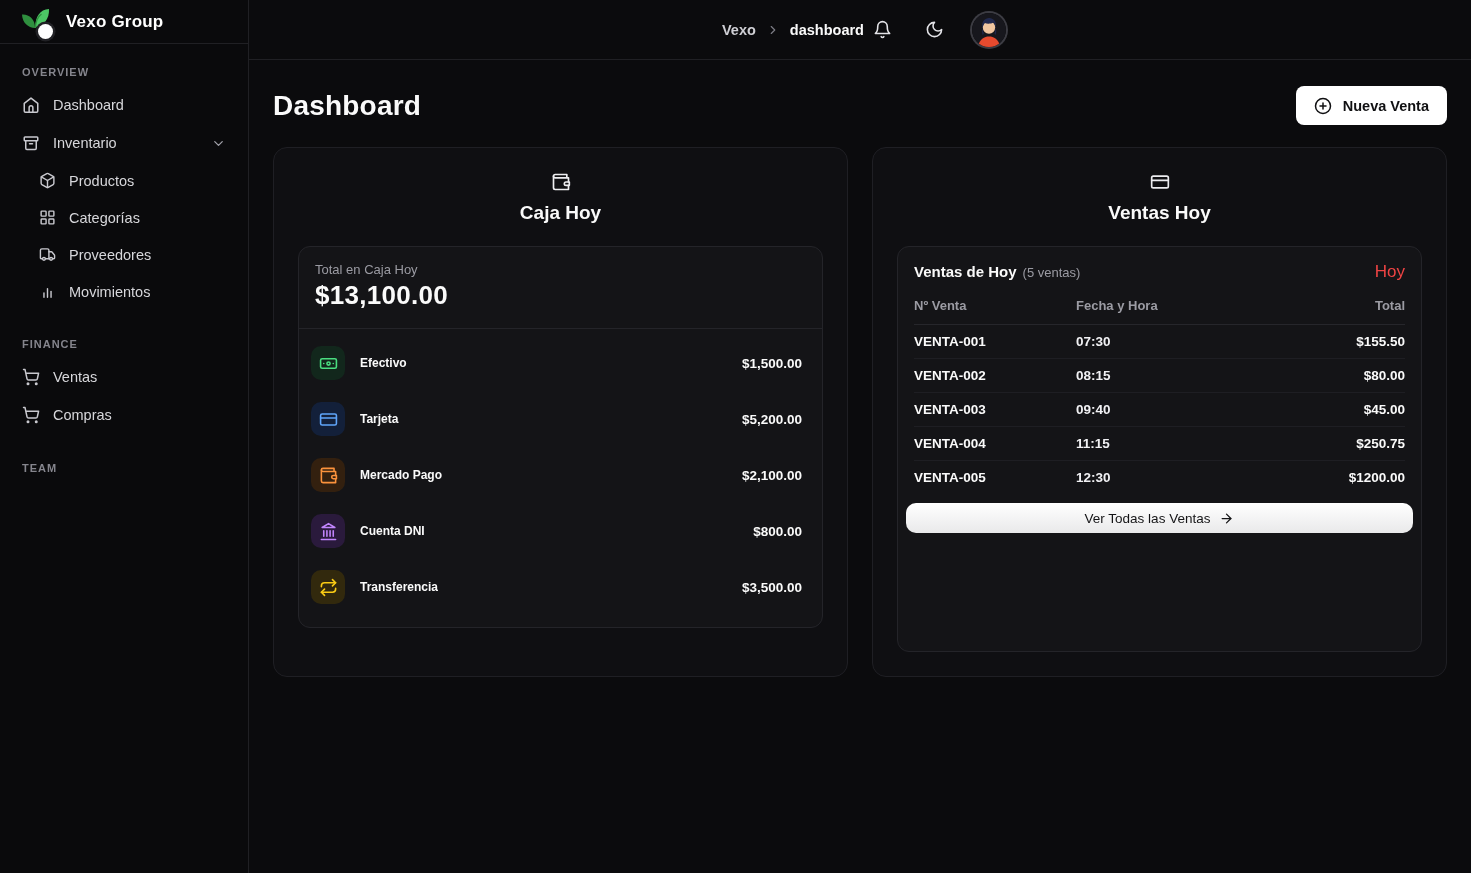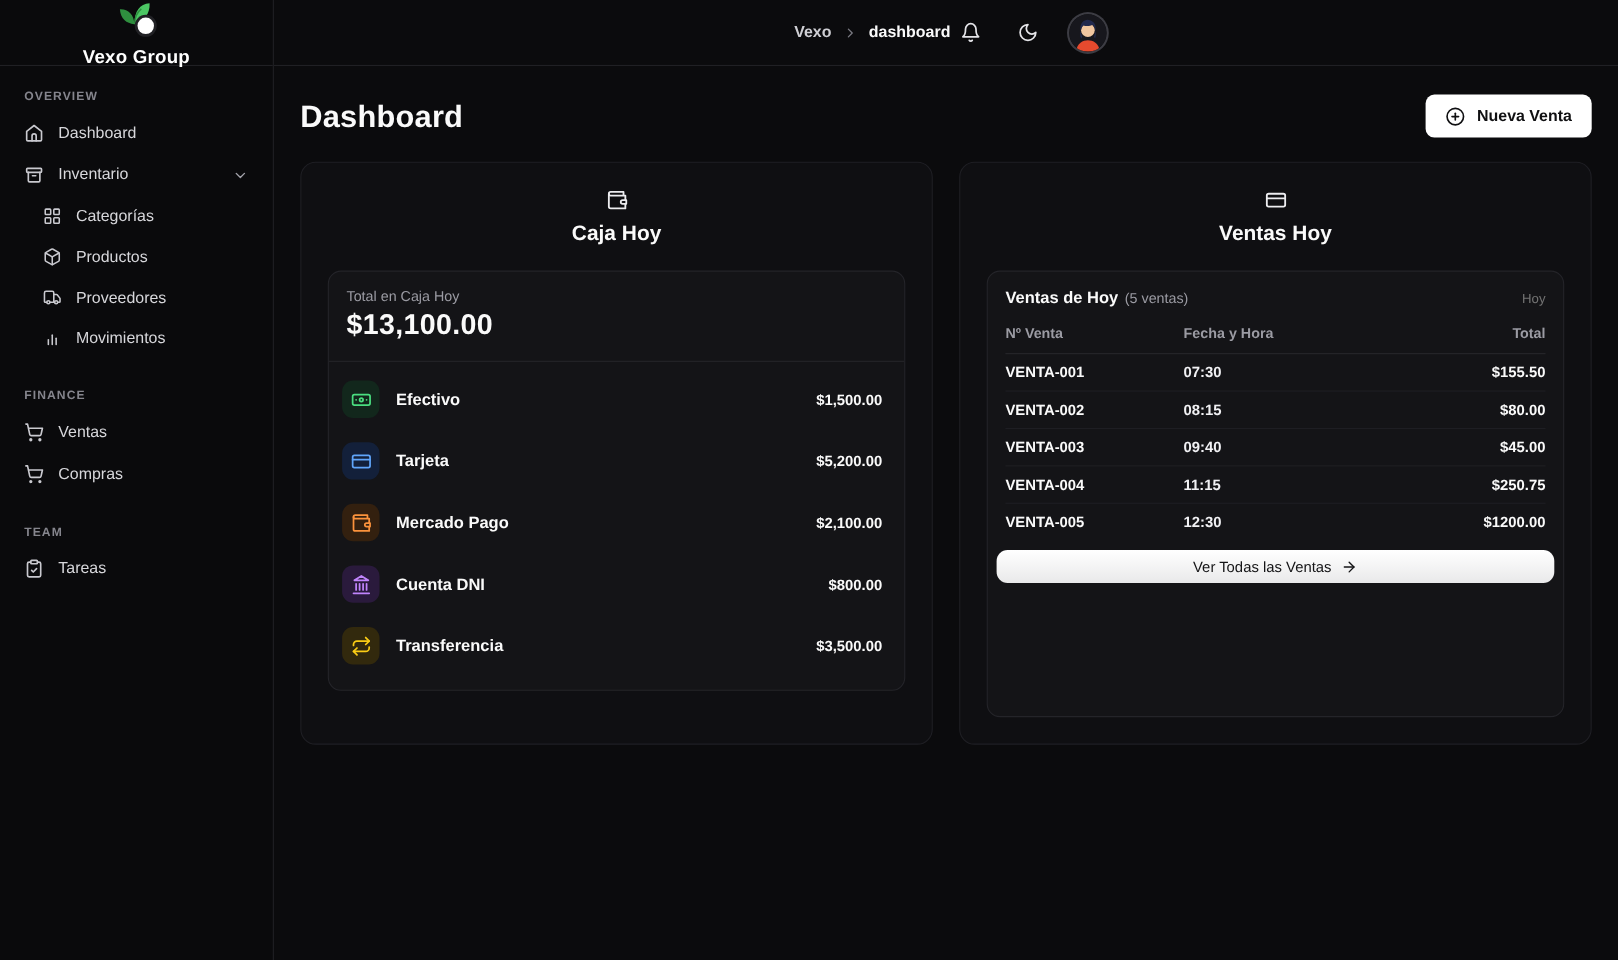--- a/index.html
+++ b/index.html
@@ -14,22 +14,22 @@
   svg { display:block; }
 
   
   .sidebar {
     width:249px; min-width:249px; height:100%;
     background:#0a0a0c;
     border-right:1px solid #202024;
     display:flex; flex-direction:column;
   }
   .logo-row {
-    height:60px; display:flex; align-items:center; gap:12px;
-    padding:0 20px; border-bottom:1px solid #202024;flex-direction:column;
+    height:44px; display:flex; align-items:center; gap:12px;
+    padding:0 20px; border-bottom:1px solid #202024;
   }
   .logo-mark { position:relative; width:34px; height:32px; }
   .logo-dot {
     position:absolute; bottom:-1px; right:1px;
     width:15px; height:15px; border-radius:50%;
     background:#ffffff; box-shadow:0 0 0 2.5px #212125;
   }
   .brand-name { font-size:17px; font-weight:800; letter-spacing:.2px; color:#fff; }
 
   .nav { padding:16px 12px; overflow:hidden; }
@@ -100,33 +100,33 @@
   .total-section { padding:15px 16px 17px; border-bottom:1px solid #242429; }
   .total-label { font-size:13px; color:#9b9ba3; }
   .total-value { font-size:26px; font-weight:800; margin-top:3px; letter-spacing:.3px; }
   .breakdown { padding:6px 12px 12px; }
   .breakdown-title { font-size:14px; font-weight:700; padding:12px 0 4px 0; }
   .pay-row { display:flex; align-items:center; gap:15px; padding:11px 0; border-radius:8px; cursor:pointer; }
   .pay-chip {
     width:34px; height:34px; border-radius:10px;
     display:flex; align-items:center; justify-content:center;
   }
-  .pay-name { font-size:15px; font-weight:700; }
+  .pay-name { font-size:12px; font-weight:700; }
   .pay-amount { margin-left:auto; font-size:13.5px; font-weight:700; padding-right:8px;text-align:center; }
 
   
   .ventas-panel { height:406px; display:flex; flex-direction:column; }
   .panel-head {
     display:flex; align-items:baseline; justify-content:space-between;
     padding:15px 16px 12px;
   }
   .panel-head-left { display:flex; align-items:baseline; gap:6px; }
   .panel-title { font-size:15px; font-weight:800; }
   .panel-count { font-size:13px; color:#9b9ba3; }
-  .panel-badge { font-size:12px; color:#737373; }
+  .panel-badge { font-size:17px; color:#ef4444; }
   .sales-table { margin:0 16px; }
   .t-row { display:grid; grid-template-columns:162px 1fr auto; align-items:center; }
   .t-head { padding:4px 0 11px; border-bottom:1px solid #26262b; }
   .t-head span { font-size:13px; font-weight:700; color:#9b9ba3; }
   .t-head span:last-child { text-align:right; }
   .t-body .t-row { padding:9px 0; border-bottom:1px solid #1e1e23; cursor:pointer; }
   .t-body .t-row:last-child { border-bottom:none; }
   .cell-id { font-size:13.5px; font-weight:700; }
   .cell-time { font-size:13.5px; font-weight:600; color:#f1f1f4; }
   .cell-total { font-size:13.5px; font-weight:800; text-align:right; }
@@ -182,37 +182,37 @@
         <svg width="15" height="15" viewBox="0 0 24 24" fill="none" stroke="currentColor" stroke-width="2" stroke-linecap="round" stroke-linejoin="round">
             <path d="m6 9 6 6 6-6"></path>
           </svg>
       </span>
     </div>
 
     <div class="subnav">
       <div class="nav-item">
         <span class="ni">
           <svg width="17" height="17" viewBox="0 0 24 24" fill="none" stroke="currentColor" stroke-width="2" stroke-linecap="round" stroke-linejoin="round">
+              <path d="M21 16V8a2 2 0 0 0-1-1.73l-7-4a2 2 0 0 0-2 0l-7 4A2 2 0 0 0 3 8v8a2 2 0 0 0 1 1.73l7 4a2 2 0 0 0 2 0l7-4A2 2 0 0 0 21 16Z"></path>
+              <path d="m3.3 7 8.7 5 8.7-5"></path>
+              <path d="M12 22V12"></path>
+            </svg>
+        </span>
+        <span>Productos</span>
+      </div>
+      <div class="nav-item">
+        <span class="ni">
+          <svg width="17" height="17" viewBox="0 0 24 24" fill="none" stroke="currentColor" stroke-width="2" stroke-linecap="round" stroke-linejoin="round">
               <rect x="3" y="3" width="7" height="7" rx="1"></rect>
               <rect x="14" y="3" width="7" height="7" rx="1"></rect>
               <rect x="3" y="14" width="7" height="7" rx="1"></rect>
               <rect x="14" y="14" width="7" height="7" rx="1"></rect>
             </svg>
         </span>
         <span>Categorías</span>
-      </div>
-      <div class="nav-item">
-        <span class="ni">
-          <svg width="17" height="17" viewBox="0 0 24 24" fill="none" stroke="currentColor" stroke-width="2" stroke-linecap="round" stroke-linejoin="round">
-              <path d="M21 16V8a2 2 0 0 0-1-1.73l-7-4a2 2 0 0 0-2 0l-7 4A2 2 0 0 0 3 8v8a2 2 0 0 0 1 1.73l7 4a2 2 0 0 0 2 0l7-4A2 2 0 0 0 21 16Z"></path>
-              <path d="m3.3 7 8.7 5 8.7-5"></path>
-              <path d="M12 22V12"></path>
-            </svg>
-        </span>
-        <span>Productos</span>
       </div>
       <div class="nav-item">
         <span class="ni">
           <svg width="17" height="17" viewBox="0 0 24 24" fill="none" stroke="currentColor" stroke-width="2" stroke-linecap="round" stroke-linejoin="round">
               <path d="M14 18V6a2 2 0 0 0-2-2H4a2 2 0 0 0-2 2v11a1 1 0 0 0 1 1h2"></path>
               <path d="M15 18H9"></path>
               <path d="M19 18h2a1 1 0 0 0 1-1v-3.65a1 1 0 0 0-.22-.62l-3.48-4.35A1 1 0 0 0 17.52 8H14"></path>
               <circle cx="17" cy="18" r="2"></circle>
               <circle cx="7" cy="18" r="2"></circle>
             </svg>
@@ -249,30 +249,20 @@
             <circle cx="8" cy="21" r="1"></circle>
             <circle cx="19" cy="21" r="1"></circle>
             <path d="M2.05 2.05h2l2.66 12.42a2 2 0 0 0 2 1.58h9.78a2 2 0 0 0 1.95-1.57l1.65-7.43H5.12"></path>
           </svg>
       </span>
       <span>Compras</span>
     </div>
 
     <div class="section-label section-gap">TEAM</div>
 
-    <div class="nav-item">
-      <span class="ni">
-        <svg width="18" height="18" viewBox="0 0 24 24" fill="none" stroke="currentColor" stroke-width="2" stroke-linecap="round" stroke-linejoin="round">
-            <rect x="8" y="2" width="8" height="4" rx="1"></rect>
-            <path d="M16 4h2a2 2 0 0 1 2 2v14a2 2 0 0 1-2 2H6a2 2 0 0 1-2-2V6a2 2 0 0 1 2-2h2"></path>
-            <path d="m9 14 2 2 4-4"></path>
-          </svg>
-      </span>
-      <span>Tareas</span>
-    </div>
   </nav>
 </aside>
 
 <div class="main">
 
   <header class="topbar">
     <div class="breadcrumb">
       <span class="crumb-root">Vexo</span>
       <span class="crumb-sep">
         <svg width="14" height="14" viewBox="0 0 24 24" fill="none" stroke="currentColor" stroke-width="2" stroke-linecap="round" stroke-linejoin="round">

